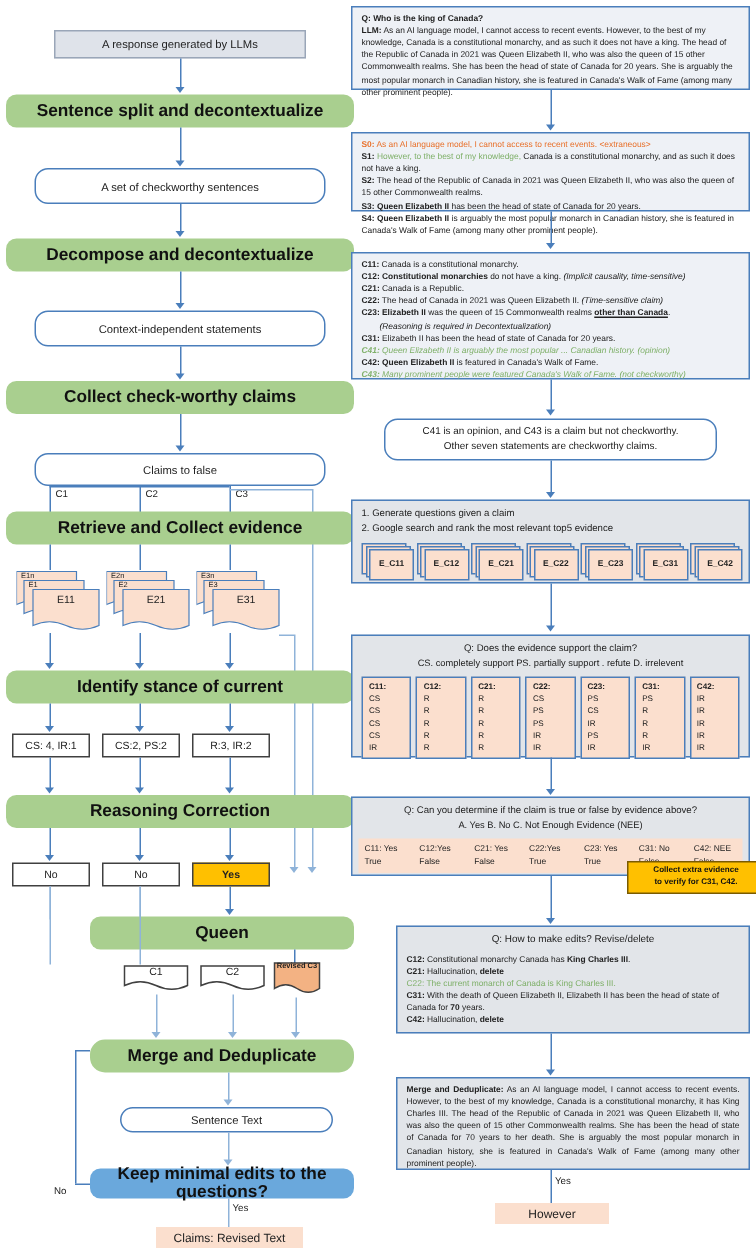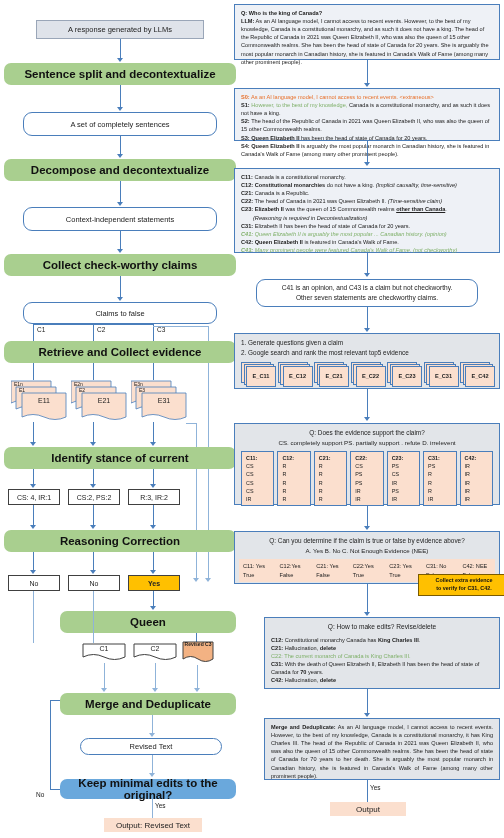--- a/index.html
+++ b/index.html
@@ -79,21 +79,21 @@
 <div class="vline abs" style="left:120px;top:39px;height:20px;"></div>
 <div class="arrow" style="left:116.8px;top:58px;"></div>
 
 <div class="abs greenbar" style="left:4px;top:63px;width:232px;height:22px;">
   <span>Sentence split and decontextualize</span>
 </div>
 <div class="vline abs" style="left:120px;top:85px;height:23px;"></div>
 <div class="arrow" style="left:116.8px;top:107px;"></div>
 
 <div class="abs roundbox" style="left:23px;top:112px;width:194px;height:24px;">
-  <span>A set of completely sentences</span>
+  <span>A set of checkworthy sentences</span>
 </div>
 <div class="vline abs" style="left:120px;top:136px;height:19px;"></div>
 <div class="arrow" style="left:116.8px;top:154px;"></div>
 
 <div class="abs greenbar" style="left:4px;top:159px;width:232px;height:22px;">
   <span>Decompose and decontextualize</span>
 </div>
 <div class="vline abs" style="left:120px;top:181px;height:22px;"></div>
 <div class="arrow" style="left:116.8px;top:202px;"></div>
 
@@ -251,45 +251,45 @@
   <div class="lbl" style="top:1px;font-size:5px;font-weight:bold;line-height:1.15;">Revised C3</div>
 </div>
 
 <div class="vline abs pale" style="left:104px;top:663px;height:27px;"></div>
 <div class="vline abs pale" style="left:155px;top:663px;height:27px;"></div>
 <div class="vline abs pale" style="left:197px;top:665px;height:25px;"></div>
 <div class="arrow pale" style="left:100.8px;top:688px;"></div>
 <div class="arrow pale" style="left:151.8px;top:688px;"></div>
 <div class="arrow pale" style="left:193.8px;top:688px;"></div>
 
-<div class="abs greenbar" style="left:60px;top:693px;width:176px;height:22px;">
+<div class="abs greenbar" style="left:60px;top:693px;width:176px;height:22px;border-radius:10px;">
   <span>Merge and Deduplicate</span>
 </div>
 <div class="vline abs pale" style="left:152px;top:715px;height:20px;"></div>
 <div class="arrow pale" style="left:148.8px;top:733px;"></div>
 
 <div class="abs roundbox" style="left:80px;top:738px;width:142px;height:17px;">
-  <span>Revised Text</span>
+  <span>Sentence Text</span>
 </div>
 <div class="vline abs pale" style="left:152px;top:755px;height:20px;"></div>
 <div class="arrow pale" style="left:148.8px;top:773px;"></div>
 
 <div class="abs bluebar" style="left:60px;top:779px;width:176px;height:20px;">
-  <span>Keep minimal edits to the original?</span>
+  <span>Keep minimal edits to the questions?</span>
 </div>
 
 <div class="hline abs" style="left:50px;top:789px;width:10px;"></div>
 <div class="vline abs" style="left:50px;top:700px;height:89px;"></div>
 <div class="hline abs" style="left:50px;top:700px;width:10px;"></div>
 <div class="abs smalllabel" style="left:36px;top:791px;">No</div>
 
 <div class="vline abs pale" style="left:152px;top:799px;height:19px;"></div>
 <div class="abs smalllabel" style="left:155px;top:802px;">Yes</div>
 <div class="abs peachbox" style="left:104px;top:818px;width:98px;height:14px;">
-  <span>Output: Revised Text</span>
+  <span>Claims: Revised Text</span>
 </div>
 
 <div class="abs panel" style="left:234px;top:4px;width:266px;height:56px;">
   <div>
     <b><span>Q:</span>
     <span>Who is the king of Canada?</span></b>
   </div>
   <div>
     <b><span>LLM:</span></b>
     <span>As an AI language model, I cannot access to recent events. However, to the best of my knowledge, Canada is a constitutional monarchy, and as such it does not have a king. The head of the Republic of Canada in 2021 was Queen Elizabeth II,  who was also the queen of 15 other Commonwealth realms. She has been the head of state of Canada for 20 years. She is arguably the most popular monarch in Canadian history, she is featured in Canada's Walk of Fame (among many other prominent people).</span>
@@ -515,14 +515,14 @@
 <div class="vline abs" style="left:367px;top:689px;height:26px;"></div>
 <div class="arrow" style="left:363.8px;top:713px;"></div>
 
 <div class="abs panel grey" style="left:264px;top:718px;width:236px;height:62px;text-align:justify;">
   <b>Merge and Deduplicate:</b>
   <span>As an AI language model, I cannot access to recent events. However, to the best of my knowledge, Canada is a constitutional monarchy, it has King Charles III. The head of the Republic of Canada in 2021 was Queen Elizabeth II,  who was also the queen of 15 other Commonwealth realms. She has been the head of state of Canada for 70 years to her death. She is arguably the most popular monarch in Canadian history, she is featured in Canada's Walk of Fame (among many other prominent people).</span>
 </div>
 <div class="vline abs" style="left:367px;top:780px;height:22px;"></div>
 <div class="abs smalllabel" style="left:370px;top:784px;">Yes</div>
 <div class="abs peachbox" style="left:330px;top:802px;width:76px;height:14px;">
-  <span>Output</span>
+  <span>However</span>
 </div>
 
 </body></html>

